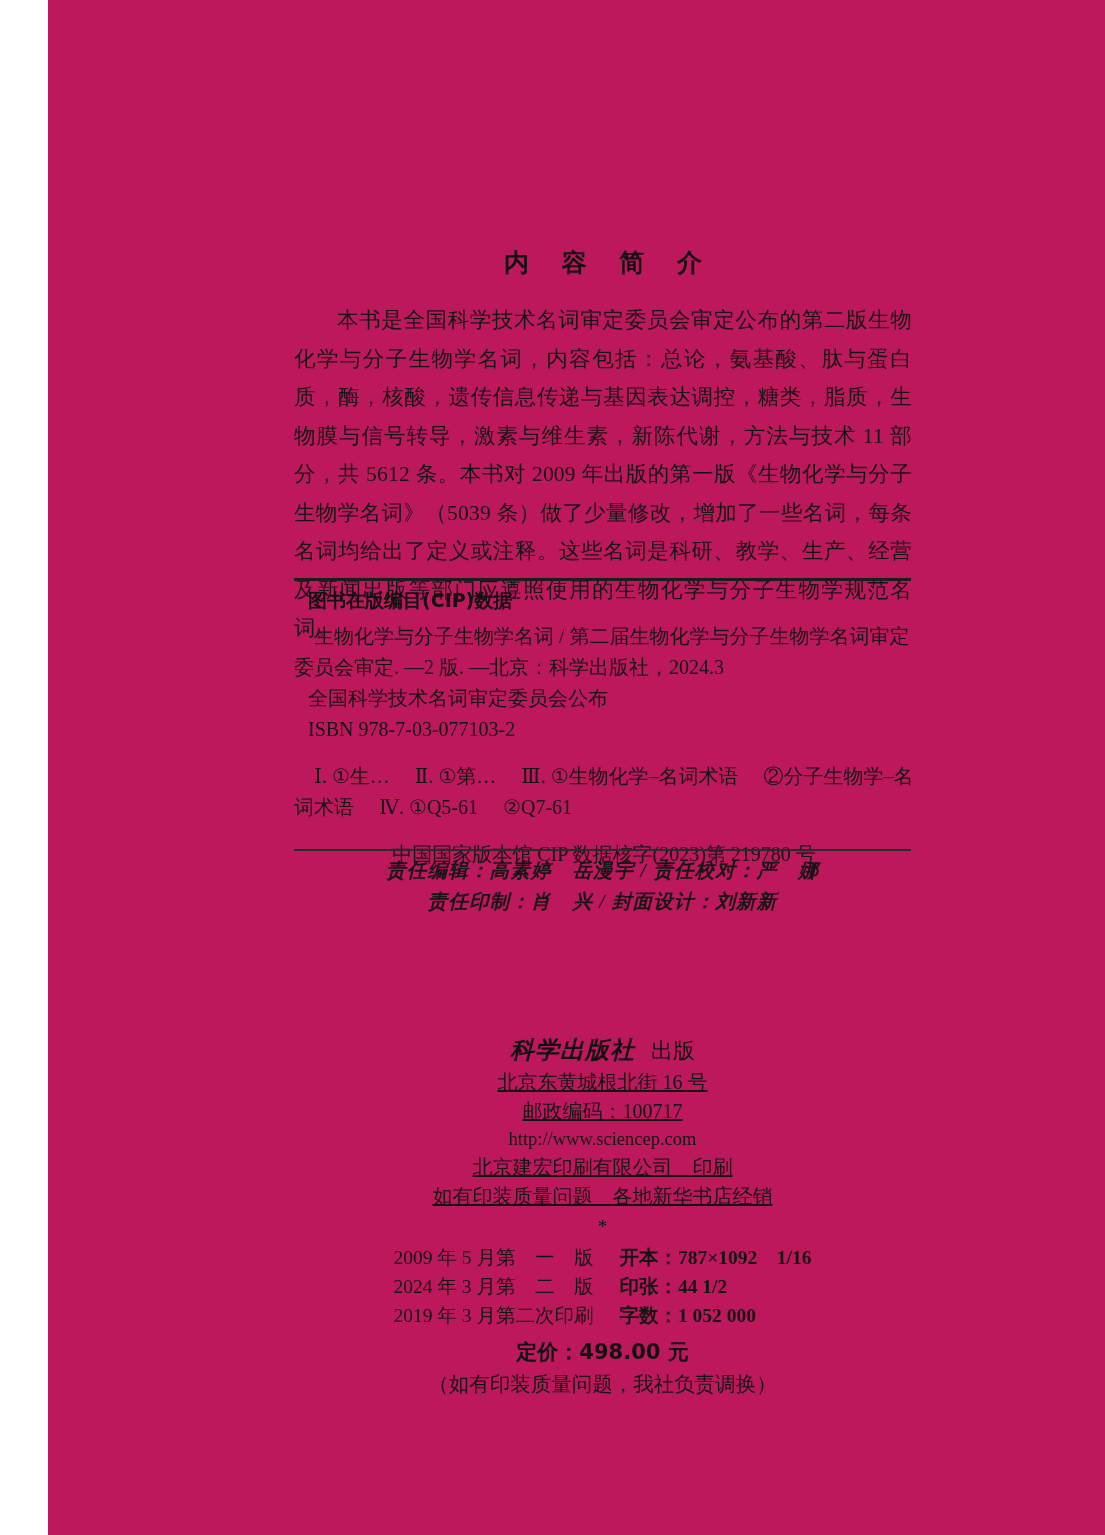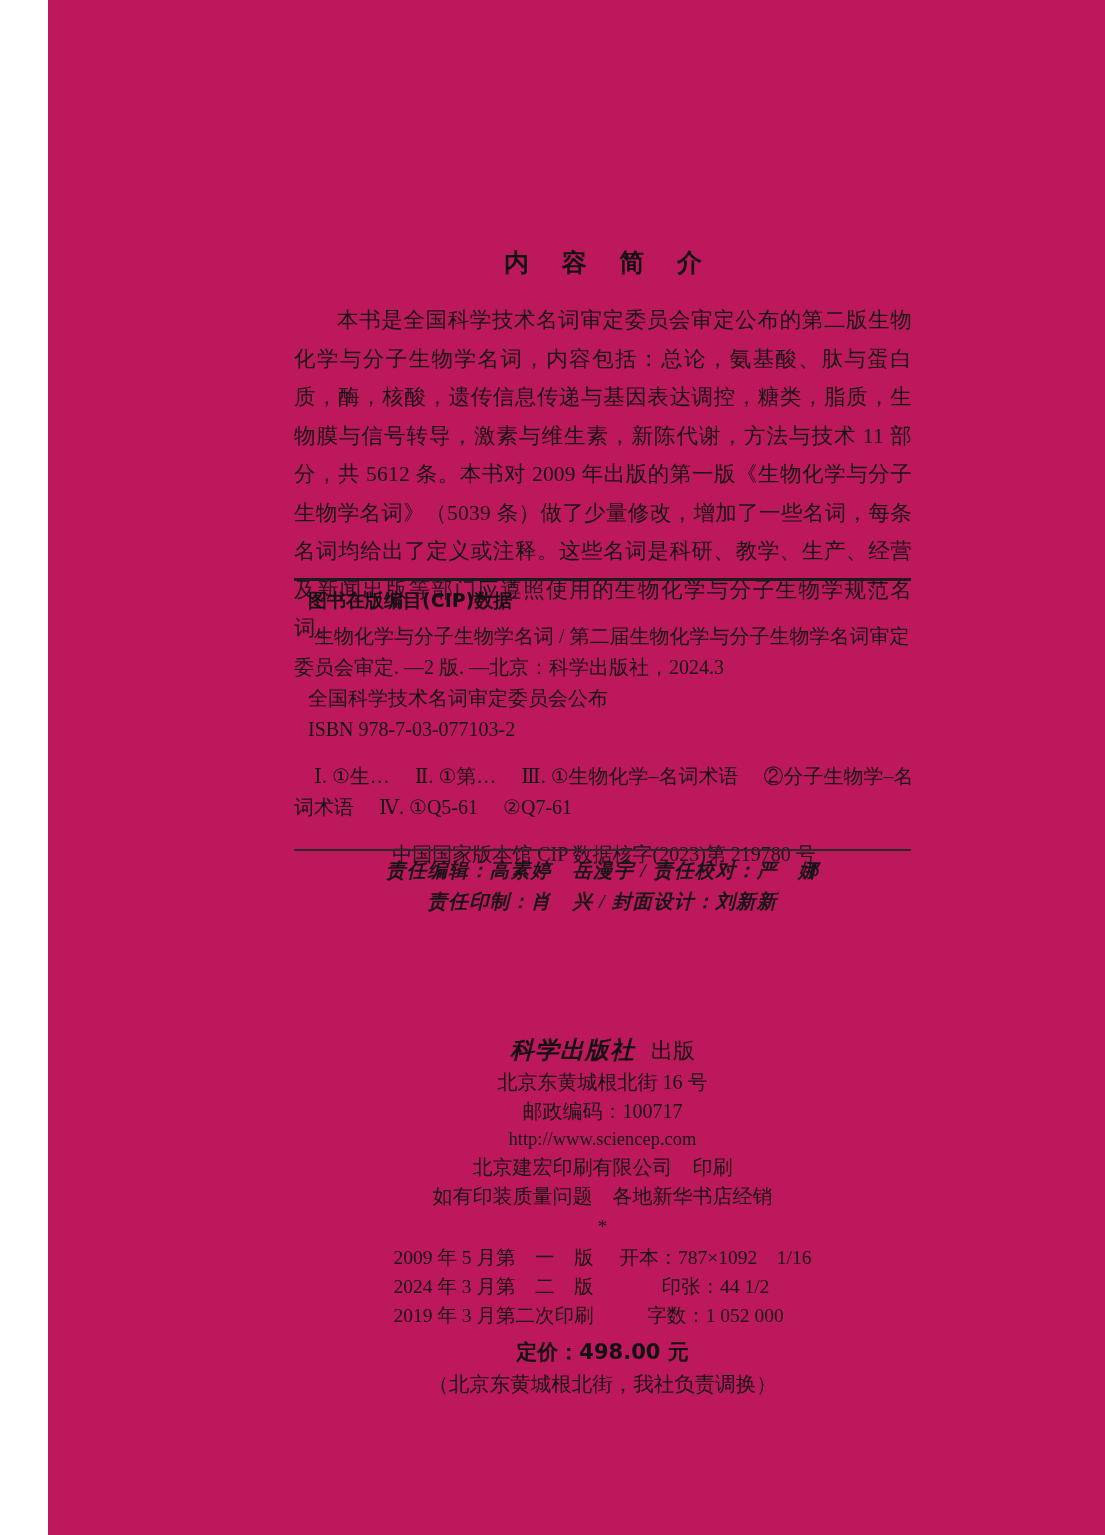--- a/index.html
+++ b/index.html
@@ -137,20 +137,21 @@
     margin-right: 16px;
   }
   .pub-suffix {
     font-size: 22px;
   }
   .pub-line {
     font-size: 20px;
     line-height: 28.5px;
     margin: 0;
     color: #141414;
+    text-decoration: underline;
   }
   .pub-url {
     font-size: 18.5px;
     line-height: 28px;
     margin: 0;
     color: #141414;
   }
   .pub-star {
     font-size: 19px;
     line-height: 24px;
@@ -169,21 +170,22 @@
     padding: 0 0 0 0;
     line-height: 29px;
     white-space: nowrap;
     vertical-align: baseline;
   }
   .print-table td.col-left {
     text-align: right;
     padding-right: 26px;
   }
   .print-table td.col-right {
-    text-align: center;
+    text-align: left;
+    font-weight: bold;
   }
   .price-line {
     font-family: "DejaVu Sans", "Liberation Sans", sans-serif;
     font-weight: bold;
     font-size: 21px;
     line-height: 33px;
     margin: 6px 0 0 0;
     color: #111;
   }
   .notice-line {
@@ -245,16 +247,16 @@
           <td class="col-right">印张：44 1/2</td>
         </tr>
         <tr>
           <td class="col-left">2019 年 3 月第二次印刷</td>
           <td class="col-right">字数：1 052 000</td>
         </tr>
       </tbody>
     </table>
 
     <p class="price-line">定价：498.00 元</p>
-    <p class="notice-line">（北京东黄城根北街，我社负责调换）</p>
+    <p class="notice-line">（如有印装质量问题，我社负责调换）</p>
   </div>
 
 </div>
 
 </body></html>

